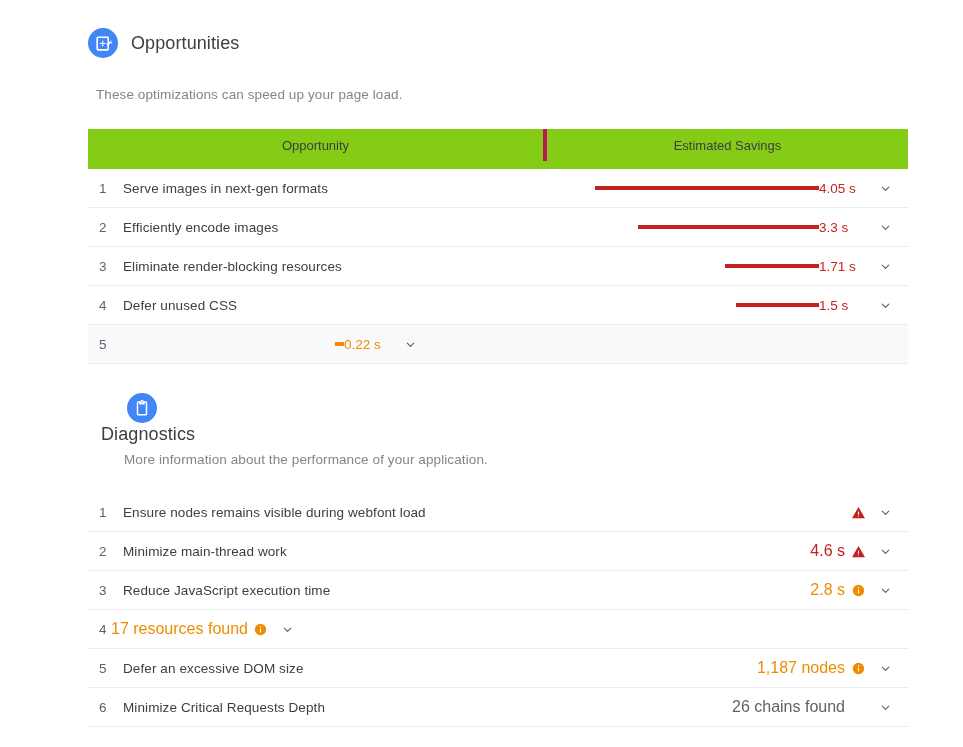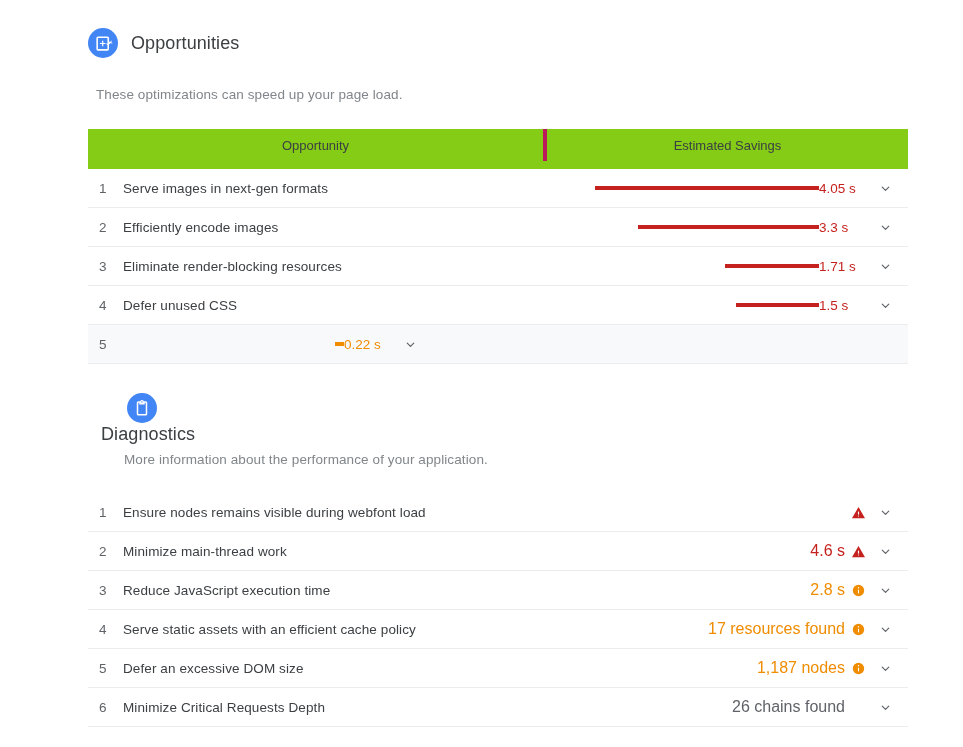--- a/index.html
+++ b/index.html
@@ -331,21 +331,20 @@
             </div>
             <div class="chev">
               <svg width="13" height="13" viewBox="0 0 24 24" aria-hidden="true">
                 <path fill="none" stroke="#5f6368" stroke-width="2.2" stroke-linecap="round" stroke-linejoin="round" d="M6 9.5l6 6 6-6"></path>
               </svg>
             </div>
           </div>
         </div>
         <div class="row">
           <div class="idx">4</div>
-          <div class="title">Serve static assets with an efficient cache policy</div>
           <div class="right">
             <div class="dval warn">17 resources found</div>
             <div class="status">
               <svg width="13" height="13" viewBox="0 0 24 24" aria-hidden="true">
                 <circle cx="12" cy="12" r="10.5" fill="#ef8c00"></circle>
                 <rect x="11" y="10" width="2" height="7.4" rx=".9" fill="#ffffff"></rect>
                 <circle cx="12" cy="7" r="1.25" fill="#ffffff"></circle>
               </svg>
             </div>
             <div class="chev">

